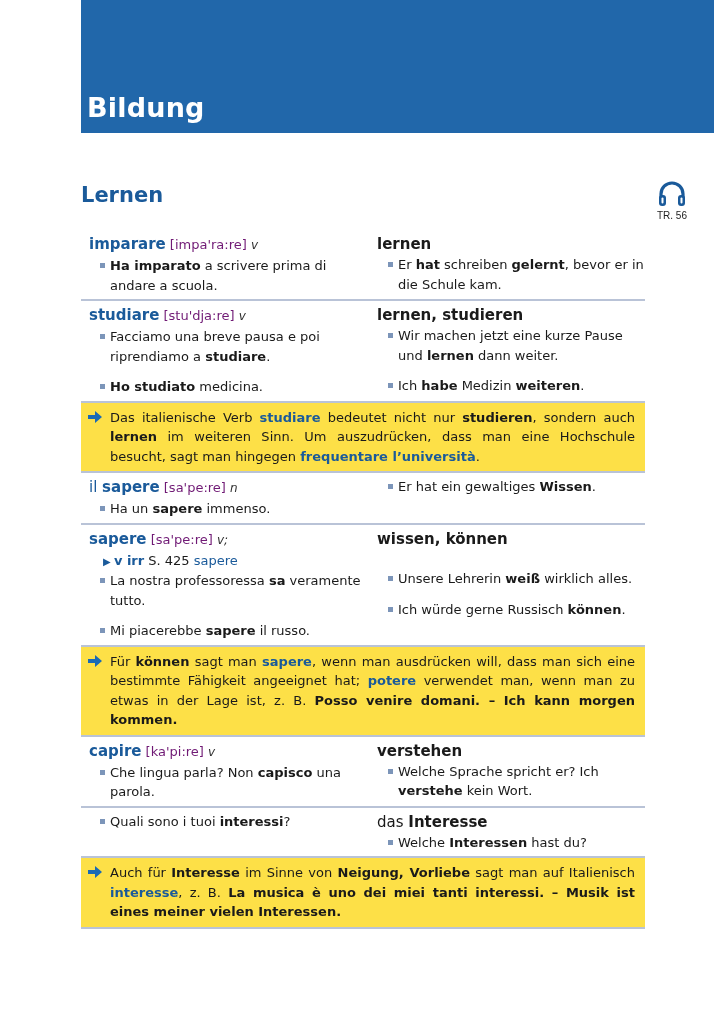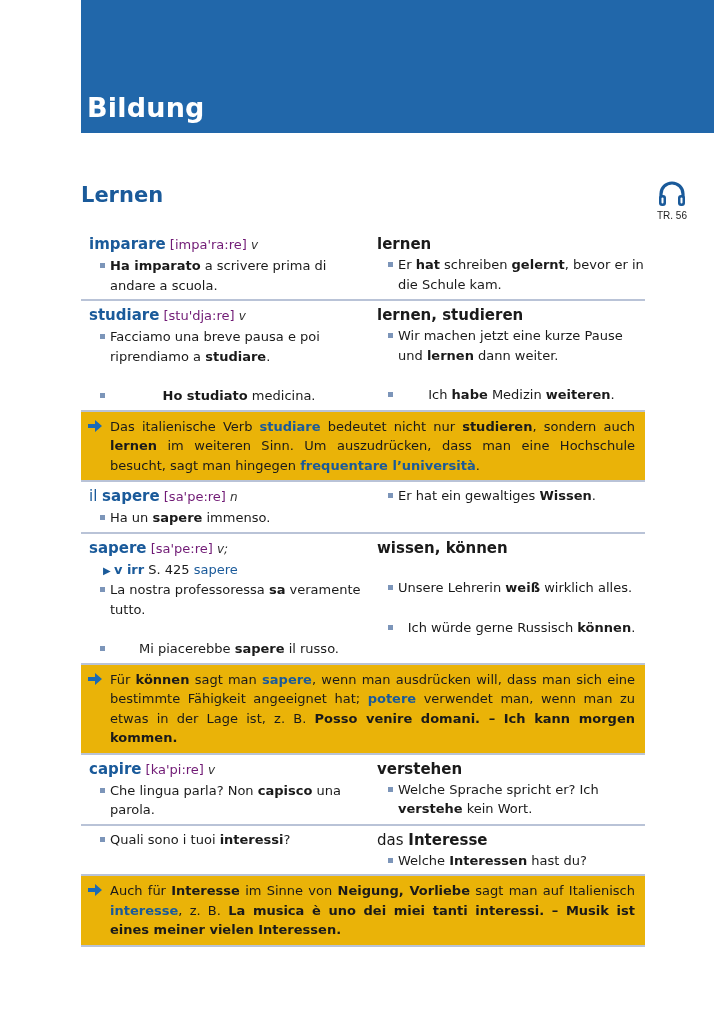--- a/index.html
+++ b/index.html
@@ -16,28 +16,28 @@
   .col-it { width:287px; padding-left:8px; box-sizing:border-box; }
   .col-de { flex:1; padding-left:9px; }
   .hw { font-size:15px; line-height:21px; }
   .hw .word { color:#1a5a9a; font-weight:bold; }
   .hw .art { color:#1a5a9a;margin-top:40px; }
   .hw .pron { color:#701a75; font-size:13px; }
   .hw .gram { font-style:italic; font-size:12px; color:#333; }
   .de-hw { font-size:15px; line-height:21px; }
   .de-hw .b { font-weight:bold; }
   .ex { position:relative; padding-left:21px; margin-top:0; }
-  .ex + .ex { margin-top:20px;text-align:center; }
+  .ex + .ex { margin-top:11px; }
   .ex::before { content:""; position:absolute; left:11px; top:7px; width:5px; height:5px; background:#7c95b9; }
   .b { font-weight:bold; }
   .blue { color:#1a5a9a; font-weight:bold; }
   .bluelight { color:#1a5a9a; }
   .ref { padding-left:14px; font-size:13px; }
   .ref .tri { color:#1a5a9a; font-size:10px; }
-  .note { background:#eab308; display:flex; padding:5px 10px 5px 7px; border-bottom:2px solid #b9c3d7; text-align:justify; }
+  .note { background:#fde047; display:flex; padding:5px 10px 5px 7px; border-bottom:2px solid #b9c3d7; text-align:justify; }
   .note .arrow { width:22px; flex:none; padding-top:1px; }
   .note .txt { flex:1; }
   .spacer-it { height:19.5px; }
 </style>
 </head>
 <body>
 
 <div class="banner">
   <div class="banner-title">Bildung</div>
 </div>

